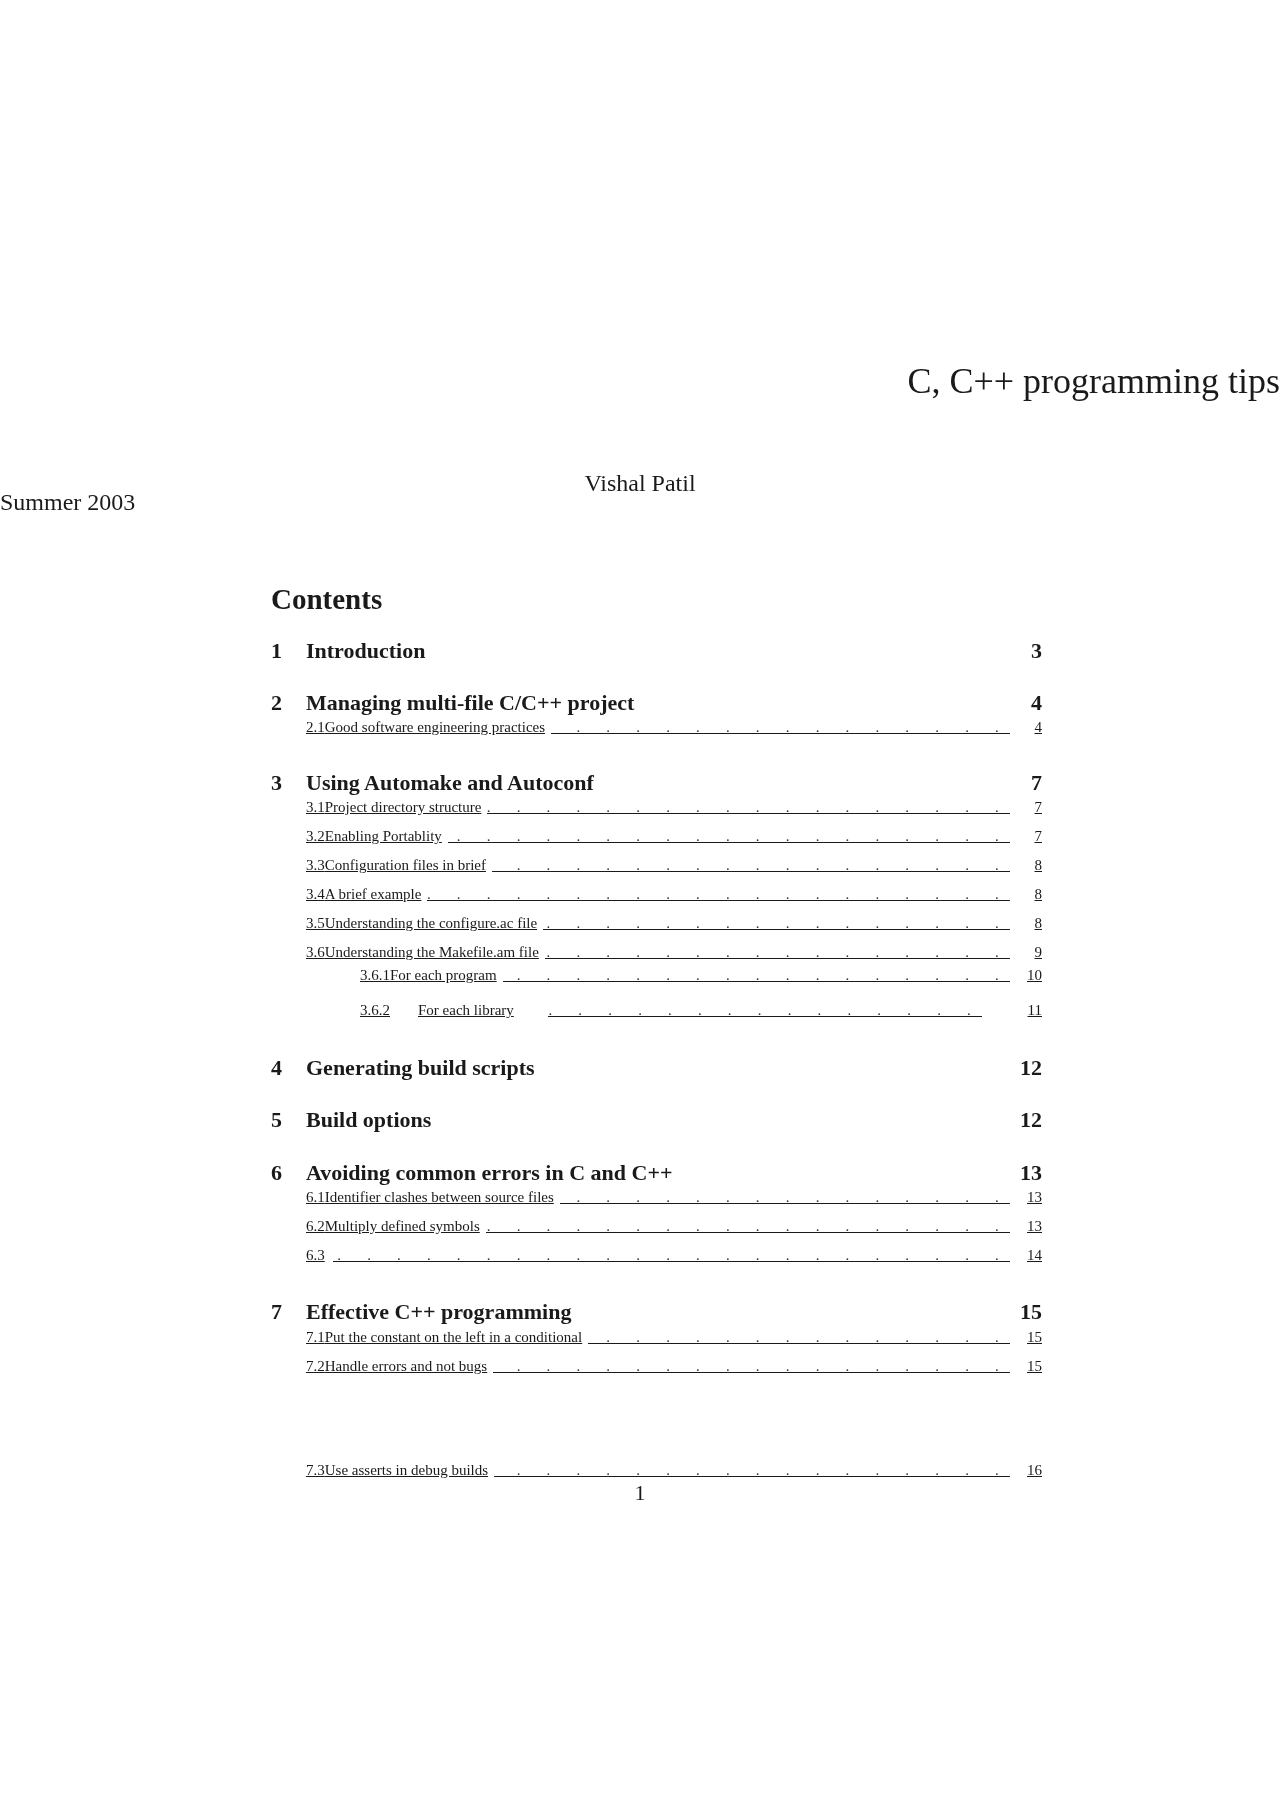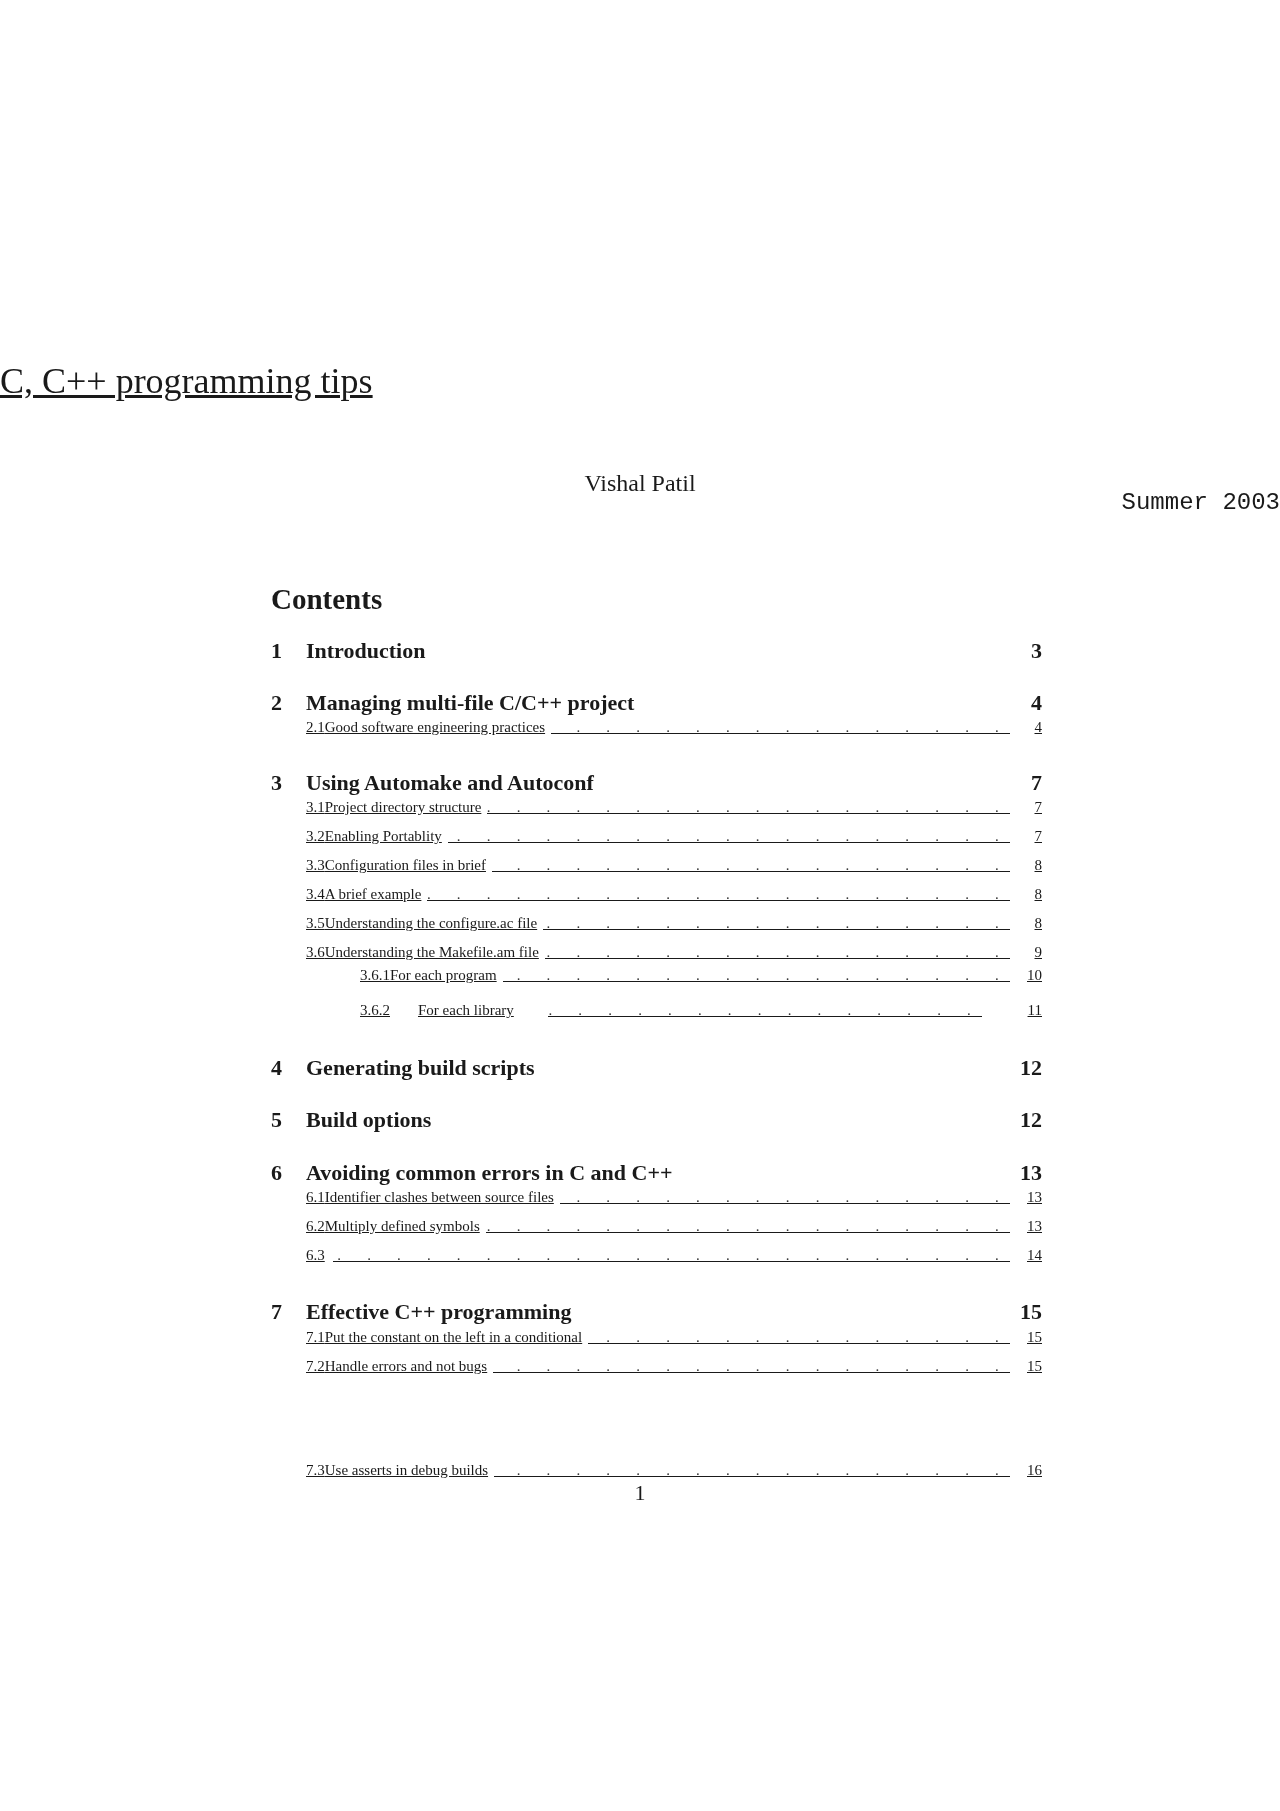--- a/index.html
+++ b/index.html
@@ -1,23 +1,23 @@
 <!DOCTYPE html>
 <html><head>
 <meta charset="utf-8">
 <style>
   html, body { margin:0; padding:0; background:#ffffff; }
   body { width:1280px; height:1811px; position:relative; overflow:hidden;
          font-family:"DejaVu Serif","Liberation Serif",serif; color:#1a1a1a; }
-  .title { position:absolute; top:360px; left:0; width:1280px; text-align:left;
-           font-size:36px; font-family:"Liberation Serif",serif;text-decoration:underline; }
+  .title { position:absolute; top:360px; left:0; width:1280px; text-align:right;
+           font-size:36px; font-family:"Liberation Serif",serif; }
   .author { position:absolute; top:438px; left:0; width:1280px; text-align:center;
             font-size:24px; font-family:"Liberation Serif",serif;margin-top:32px; }
-  .date { position:absolute; top:489px; left:0; width:1280px; text-align:right;
-          font-size:24px; font-family:Liberation Mono, monospace; }
+  .date { position:absolute; top:489px; left:0; width:1280px; text-align:left;
+          font-size:24px; font-family:Liberation Serif, serif; }
   .contents-head { position:absolute; top:583px; left:271px; font-size:29px; font-weight:bold;
                    font-family:"Liberation Serif",serif; }
   .toc { position:absolute; left:271px; width:771px; top:0; }
   .row { position:absolute; left:0; width:771px; height:28px; display:flex; align-items:baseline;
          font-family:"Liberation Serif",serif; white-space:nowrap; }
   .row.sec { font-weight:bold; font-size:22px; }
   .row.sub, .row.subsub { font-size:15px;text-decoration:underline; }
   .num { display:inline-block; }
   .sec .num { width:35px; }
   .sub .num { width:54px; margin-left:35px; }

